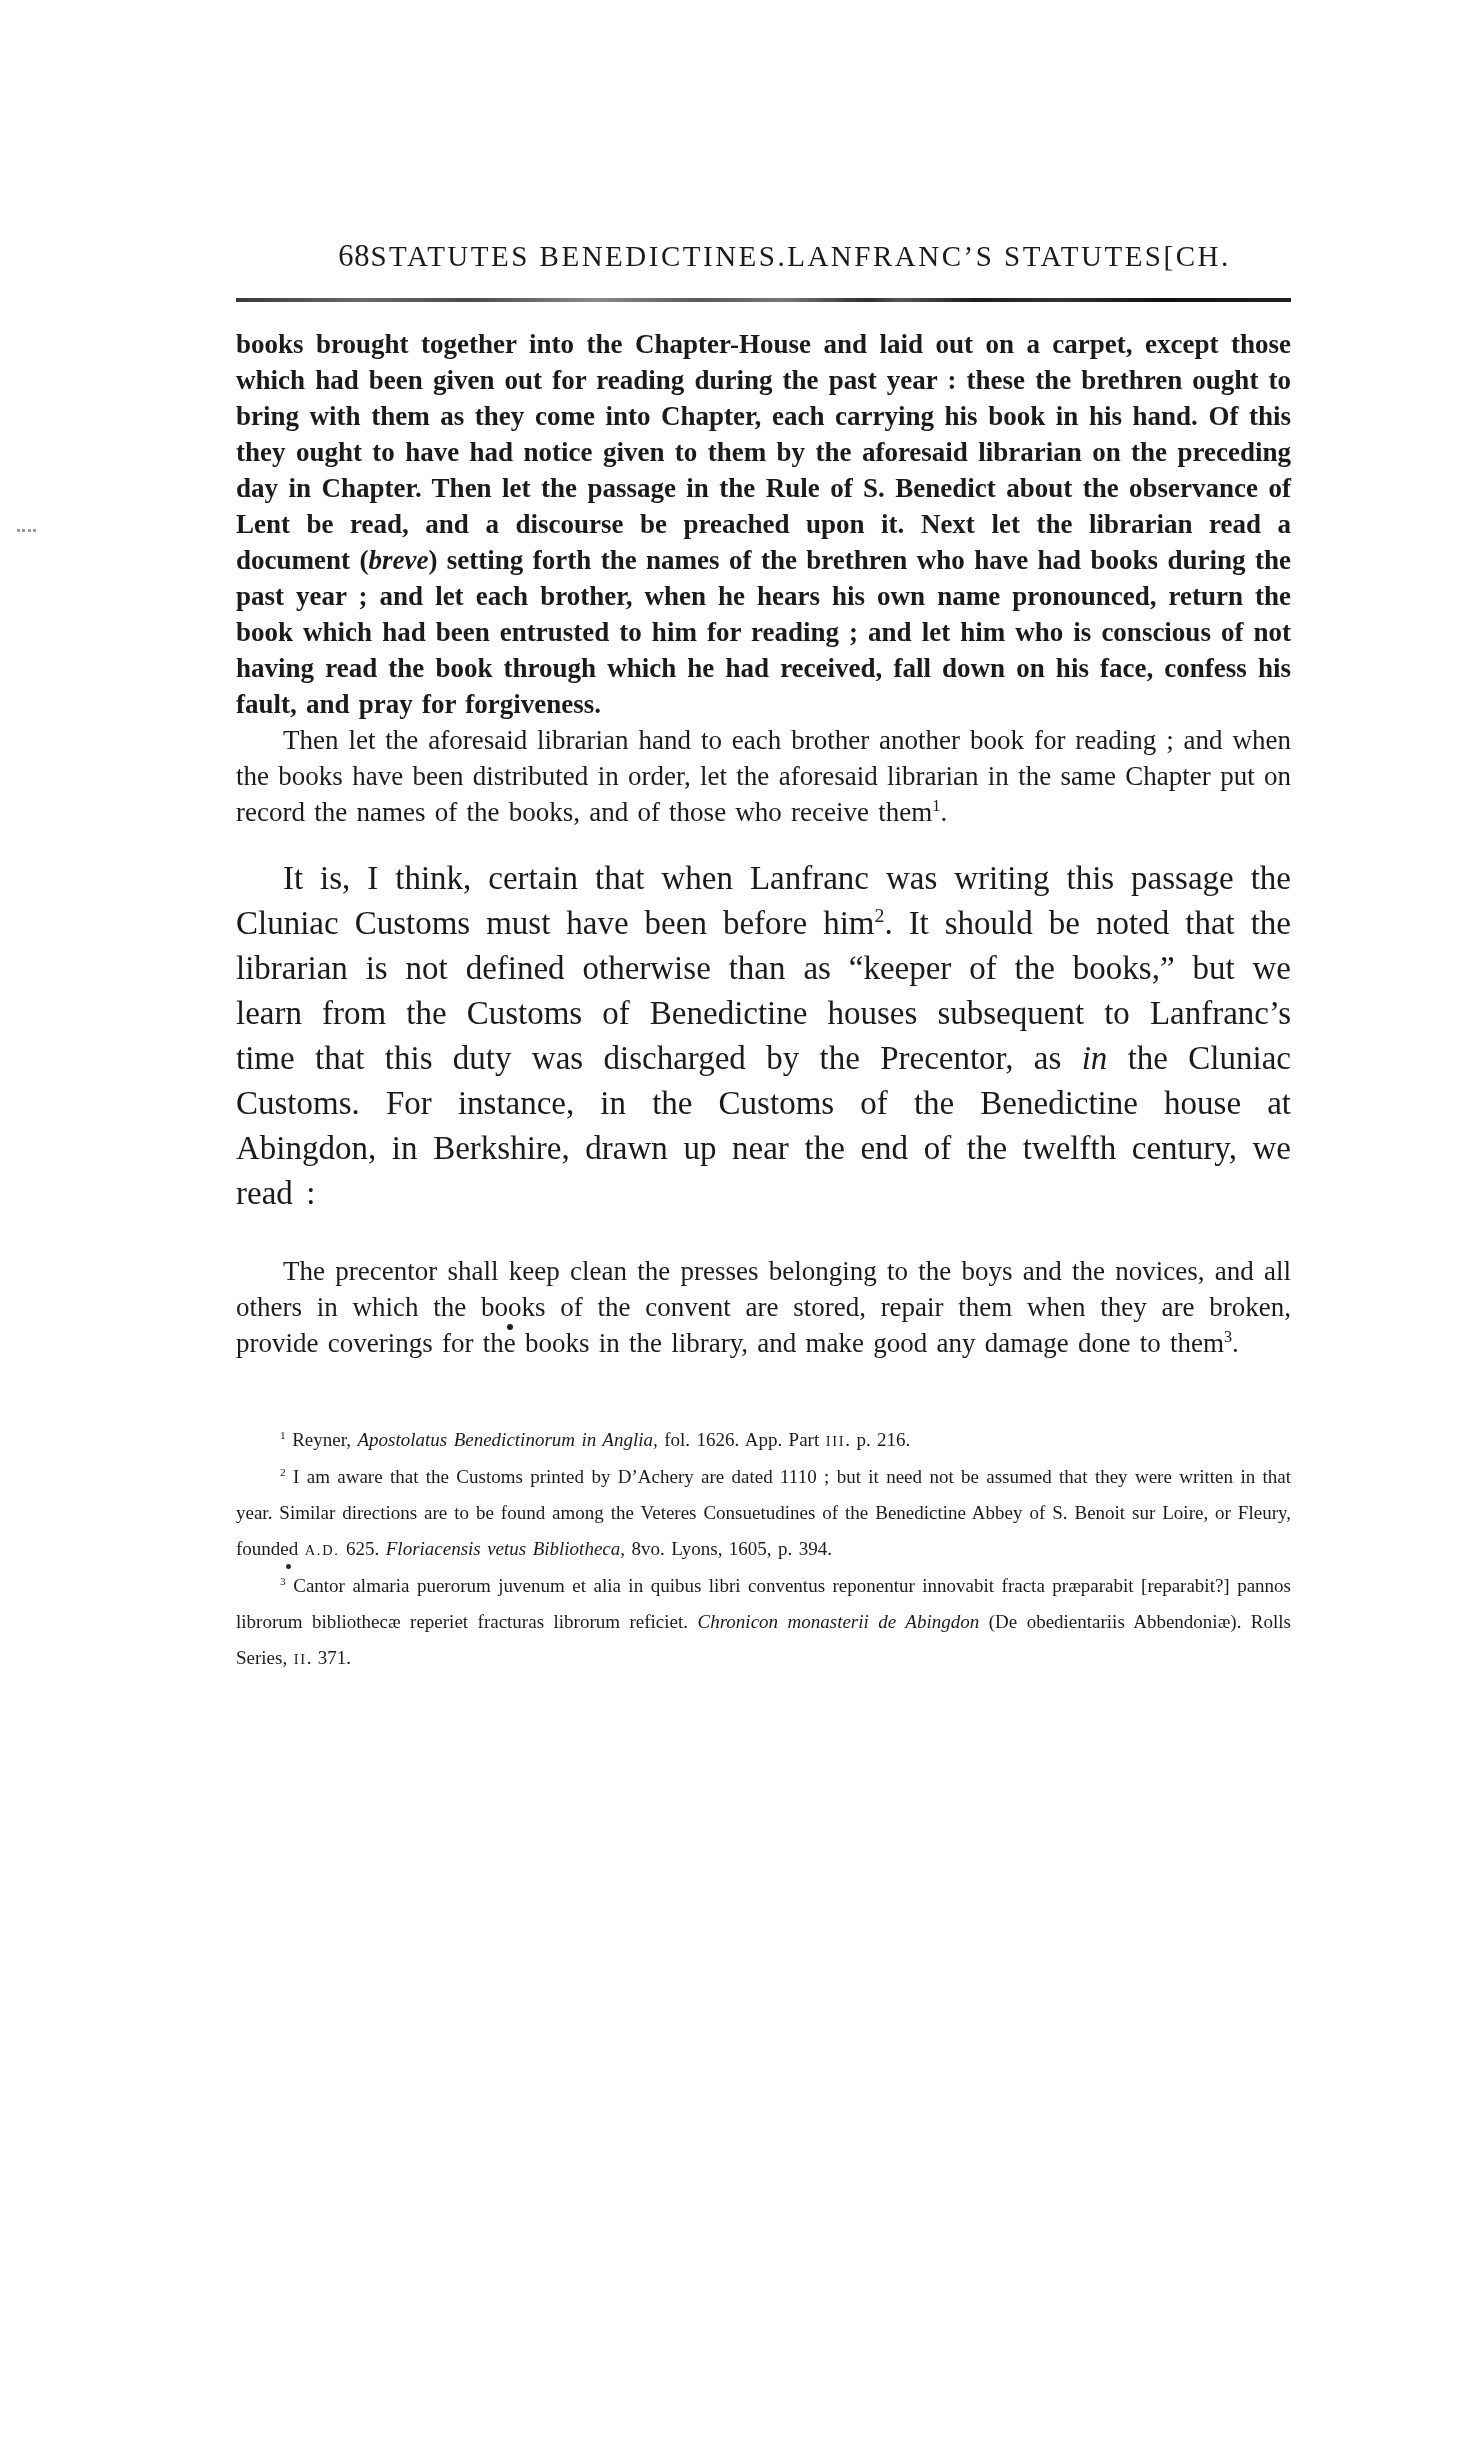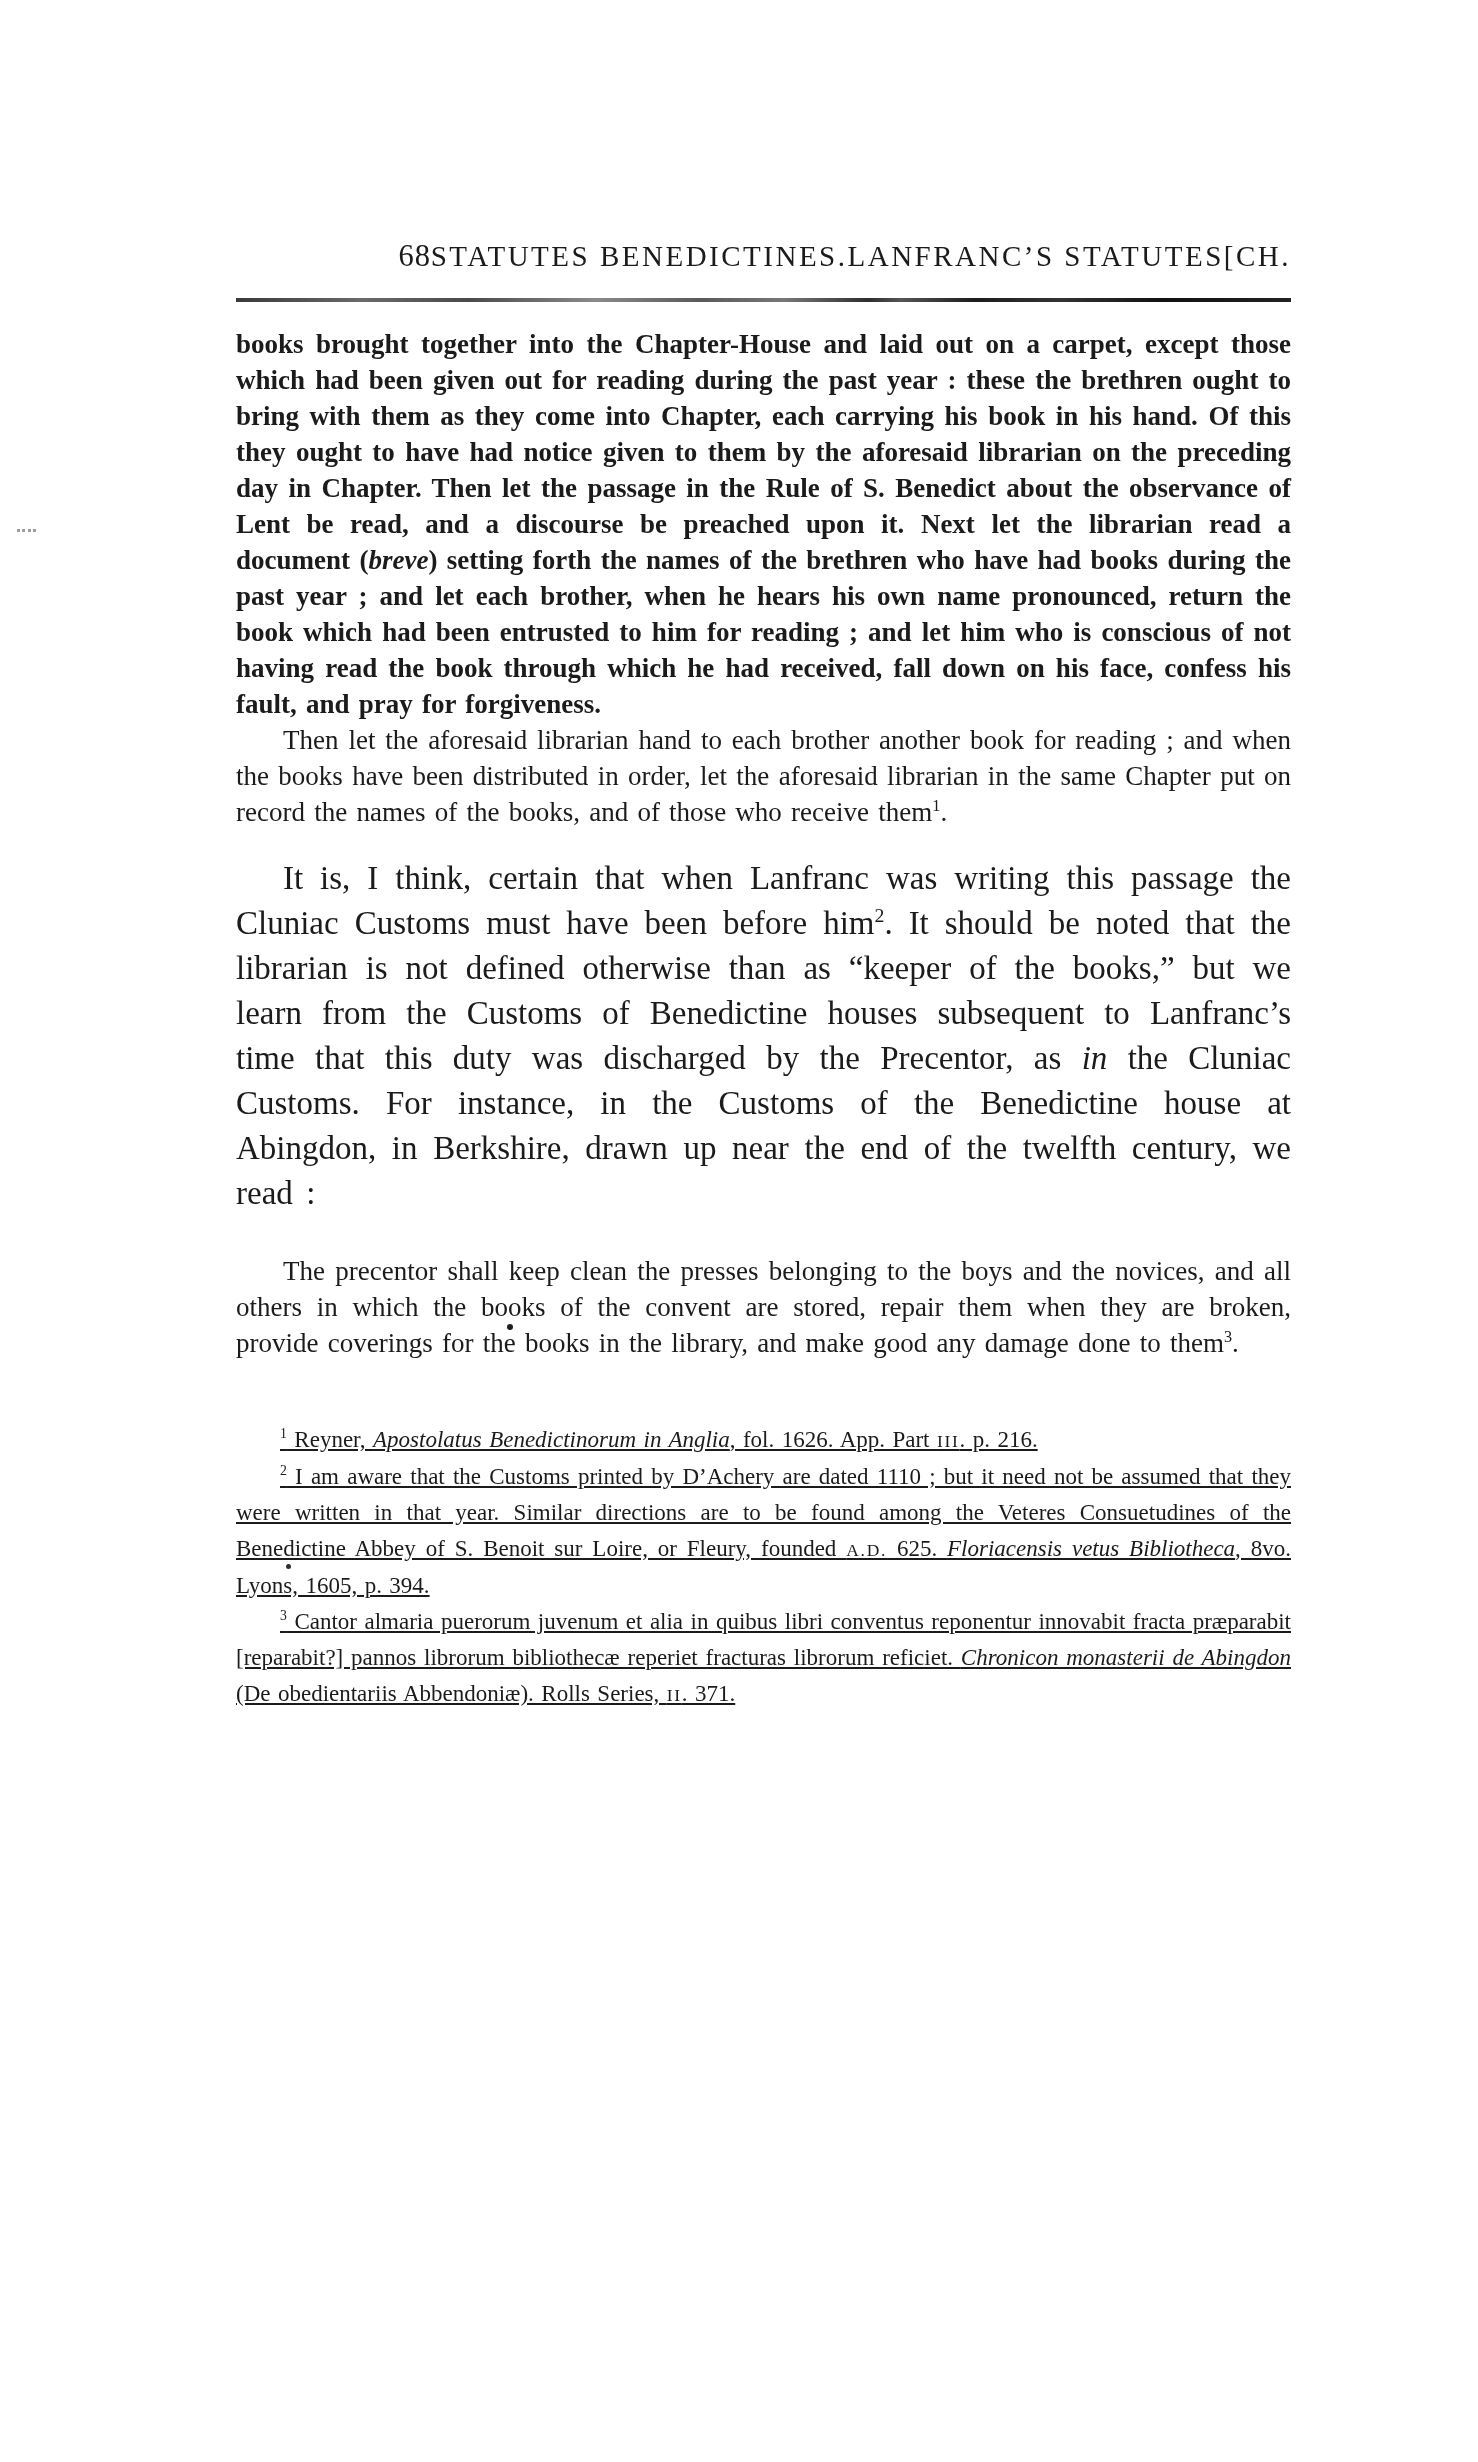--- a/index.html
+++ b/index.html
@@ -19,21 +19,21 @@
   .text-block {
     position: absolute;
     left: 236px;
     top: 239px;
     width: 1055px;
   }
 
   
   .page-header {
     display: flex;
-    justify-content: flex-end;
+    justify-content: center;
     align-items: baseline;
     font-size: 29px;
     line-height: 34px;
     letter-spacing: 2.5px;
     padding-left: 42px;
     white-space: nowrap;
   }
   .page-header .pgnum { letter-spacing: 0.8px; font-size: 30.5px; }
 
   .header-rule {
@@ -52,26 +52,25 @@
     text-align: justify;
     word-spacing: 2.5px;
   }
   .t-main {
     font-size: 33px;
     line-height: 45px;
     text-align: justify;
     word-spacing: 5.1px;
   }
   .t-footnote {
-    font-size: 23px;
+    font-size: 19px;
     line-height: 36px;
     text-align: justify;
     word-spacing: 1.7px;
     text-indent: 44px;
-    text-decoration: underline;
   }
 
   .indent { text-indent: 47px; }
 
   
   p[data-name="quote-paragraph-1"] { margin-top: 24px; font-weight: bold; }
   p[data-name="main-paragraph"]    { margin-top: 26px; }
   p[data-name="block-quote-1"]     { margin-top: 37px; }
   p[data-name="block-quote-2"]     { margin-top: 27px; }
   #footnotes { margin-top: 61px; }

